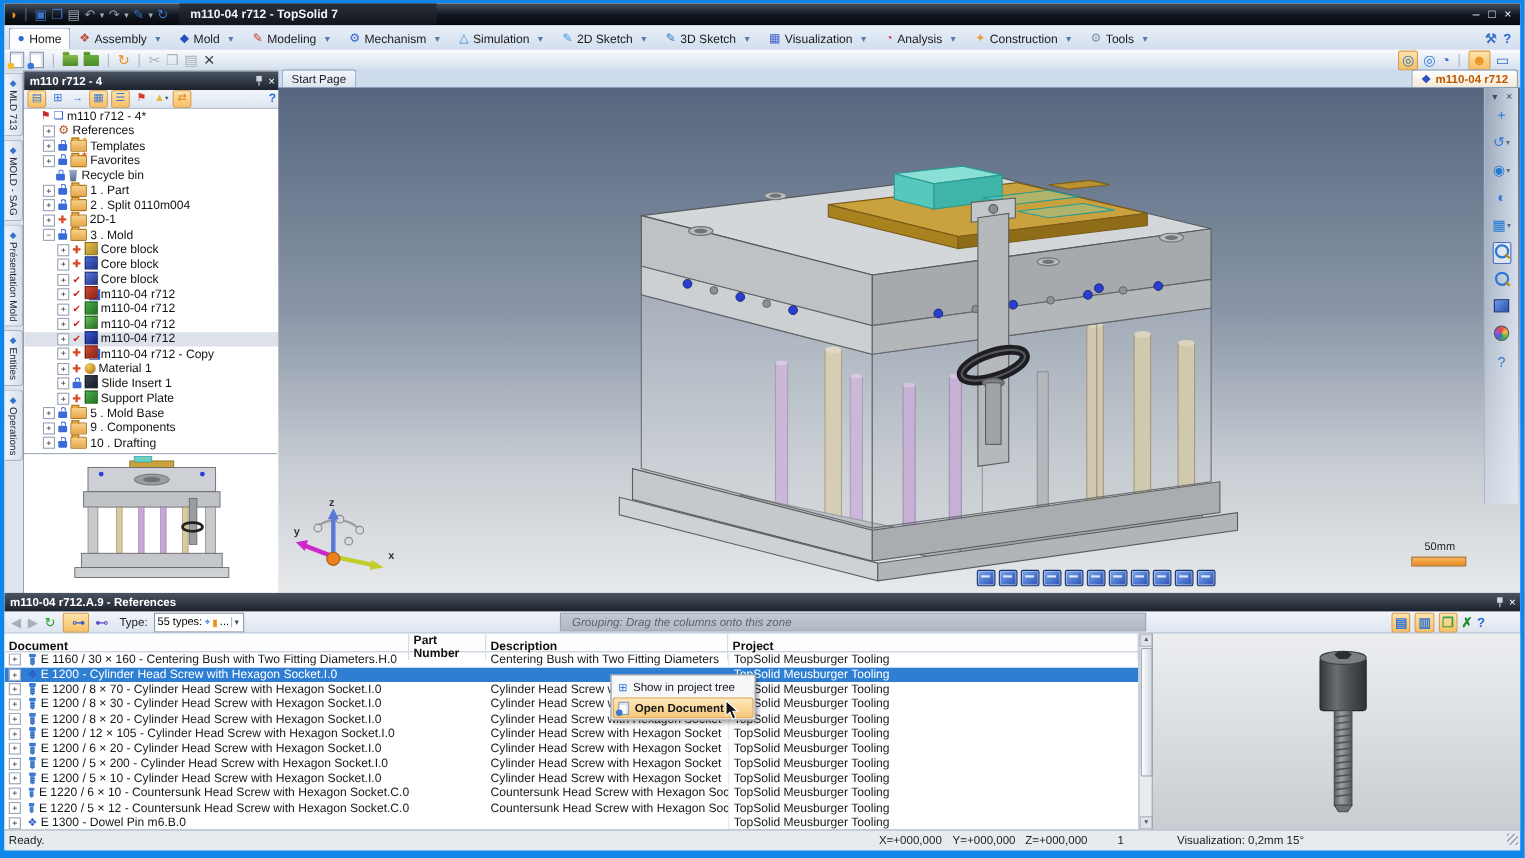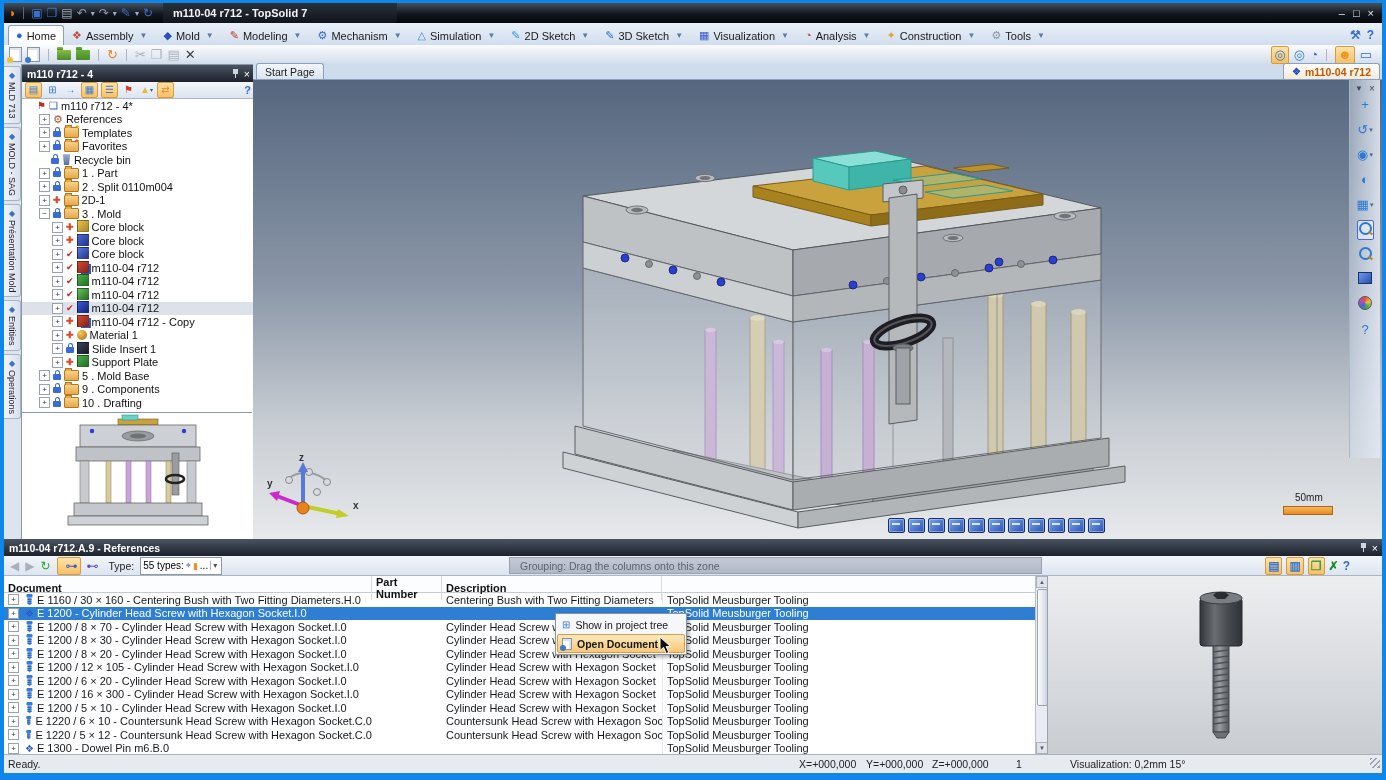--- a/index.html
+++ b/index.html
@@ -83,21 +83,21 @@
   .scalelbl{position:absolute;font-size:10px;color:#222;}
   .axlbl{position:absolute;font-size:10px;font-weight:bold;color:#333;}
   .btool{position:absolute;width:15px;height:13px;background:linear-gradient(135deg,#7aa6e8,#2a52b8);border:1px solid #16306e;border-radius:2px;box-shadow:inset 0 0 0 1px rgba(255,255,255,.35);}
   .btool::after{content:"";position:absolute;left:3px;top:4px;width:8px;height:2px;background:rgba(255,255,255,.8);}
   
   .bphead{left:0;top:536px;width:1378px;height:17px;background:linear-gradient(#4a5462,#1c222c);color:#fff;font-size:10.5px;font-weight:bold;display:flex;align-items:center;padding-left:5px;box-sizing:border-box;}
   .bptools{left:0;top:553px;width:1378px;height:20px;background:linear-gradient(#f2f5fa,#dde5f0);border-bottom:1px solid #aab6c8;display:flex;align-items:center;box-sizing:border-box;}
   .bpti{font-size:12px;margin-left:6px;line-height:1;display:inline-flex;align-items:center;}
   .typebox{display:flex;align-items:center;height:16px;background:#fff;border:1px solid #8a98ac;margin-left:6px;font-size:10px;padding:0 2px;gap:2px;}
   .typebox .dd{border-left:1px solid #aab4c2;padding:0 2px;font-size:8px;color:#456;}
-  .groupzone{position:absolute;left:505px;top:1px;width:533px;height:17px;background:linear-gradient(#c3cad4,#b0b8c4);border:1px solid #98a2b0;display:flex;align-items:center;padding-left:10px;font-size:10.5px;color:#596372;box-sizing:border-box;}
+  .groupzone{position:absolute;left:505px;top:1px;width:533px;height:17px;background:linear-gradient(#c3cad4,#b0b8c4);border:1px solid #98a2b0;display:flex;align-items:center;padding-left:10px;font-size:10.5px;color:#596372;box-sizing:border-box;font-style:italic;}
   .bpright{position:absolute;right:32px;top:1px;display:flex;align-items:center;gap:4px;}
   
   .tbl{left:0;top:573px;width:1031px;height:178px;background:#fff;border-right:1px solid #9aa2ae;overflow:hidden;font-size:11px;}
   .thead{display:grid;grid-template-columns:368px 70px 220px 373px;height:16px;background:#fcfdfe;border-bottom:1px solid #c4cad2;}
   .thead div{border-right:1px solid #d4dae0;padding-left:4px;display:flex;align-items:center;color:#111;font-weight:bold;}
   .trw{display:grid;grid-template-columns:368px 70px 220px 373px;height:13.5px;align-items:center;color:#15181c;}
   .trw div{overflow:hidden;white-space:nowrap;padding-left:4px;}
   .trw.sel{background:#2e7fd4;color:#fff;}
   .dcell{display:flex;align-items:center;gap:3px;}
   .scrl{left:1031px;top:573px;width:12px;height:178px;background:#e8ebef;border-left:1px solid #b8c0ca;}
@@ -663,20 +663,21 @@
           <span style="color:#1a8a2a;font-size:12px;font-weight:bold">✗</span>
           <span style="color:#2a6ad4;font-size:12px;font-weight:bold">?</span>
         </span>
   </div>
 
   <div class="abs tbl">
     <div class="thead">
           <div>Document</div>
           <div>Part Number</div>
           <div>Description</div>
+          <div>Project</div>
         </div>
     <div id="tbody">
           <div class="trw">
     <div class="dcell">
               <span class="xp">+</span>
               <svg width="9" height="12" viewBox="0 0 9 12">
                 <rect x="1.5" y="0" width="6" height="3.5" rx="1" fill="#3b7bd4"></rect>
                 <path d="M2.5,3.5 h4 v6 l-2,2 l-2,-2 z" fill="#5b93e0"></path>
                 <path d="M2.5,5.5h4M2.5,7.5h4M2.5,9.5h4" stroke="#2a5aa8" stroke-width="0.8"></path>
               </svg>
@@ -767,21 +768,21 @@
     <div style="border-left:1px solid #e4e8ec">TopSolid Meusburger Tooling</div>
   </div>
           <div class="trw">
     <div class="dcell">
               <span class="xp">+</span>
               <svg width="9" height="12" viewBox="0 0 9 12">
                 <rect x="1.5" y="0" width="6" height="3.5" rx="1" fill="#3b7bd4"></rect>
                 <path d="M2.5,3.5 h4 v6 l-2,2 l-2,-2 z" fill="#5b93e0"></path>
                 <path d="M2.5,5.5h4M2.5,7.5h4M2.5,9.5h4" stroke="#2a5aa8" stroke-width="0.8"></path>
               </svg>
-              <span>E 1200 / 16 × 300 - Cylinder Head Screw with Hexagon Socket.I.0</span>
+              <span>E 1200 / 5 × 200 - Cylinder Head Screw with Hexagon Socket.I.0</span>
             </div>
     <div></div>
     <div>Cylinder Head Screw with Hexagon Socket</div>
     <div style="border-left:1px solid #e4e8ec">TopSolid Meusburger Tooling</div>
   </div>
           <div class="trw">
     <div class="dcell">
               <span class="xp">+</span>
               <svg width="9" height="12" viewBox="0 0 9 12">
                 <rect x="1.5" y="0" width="6" height="3.5" rx="1" fill="#3b7bd4"></rect>

